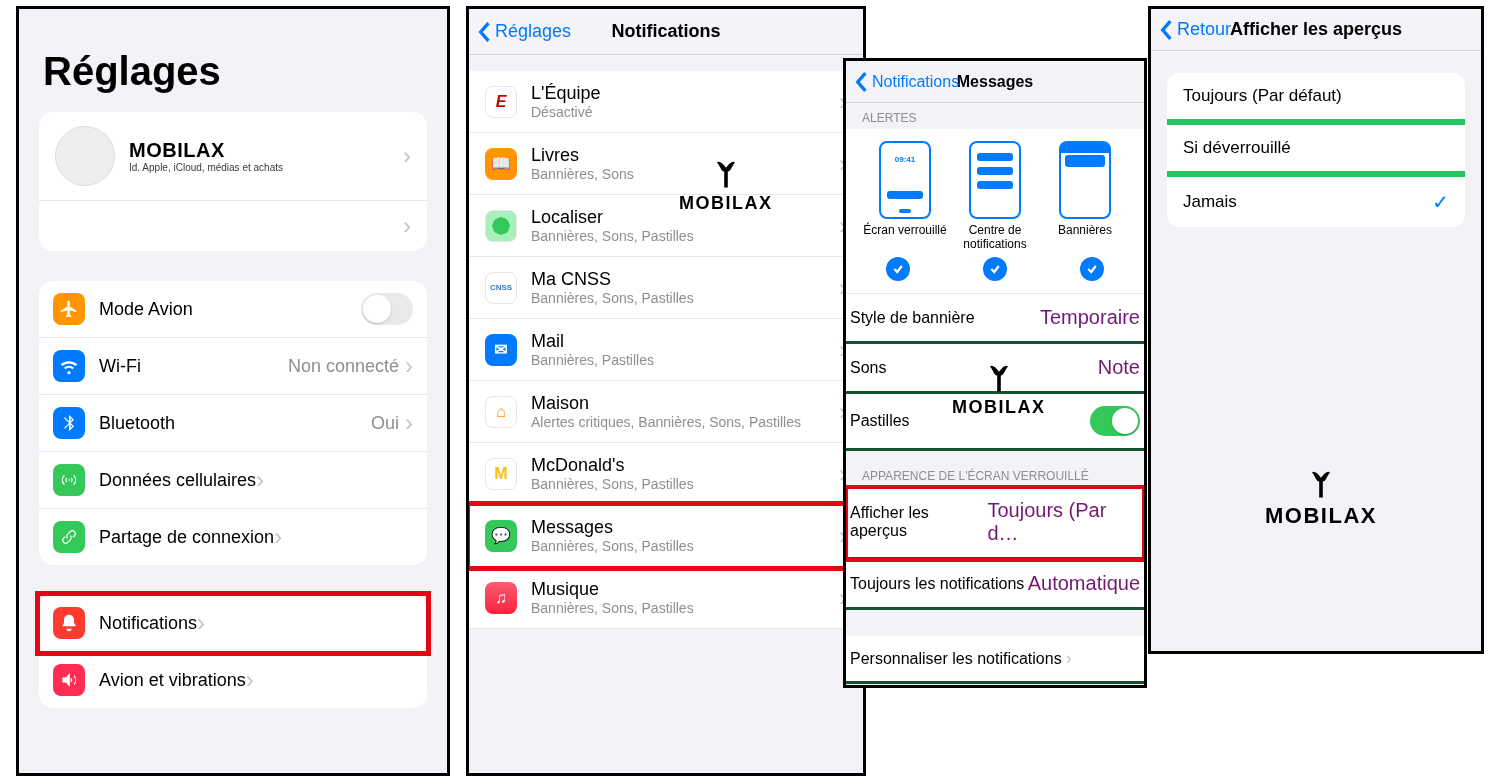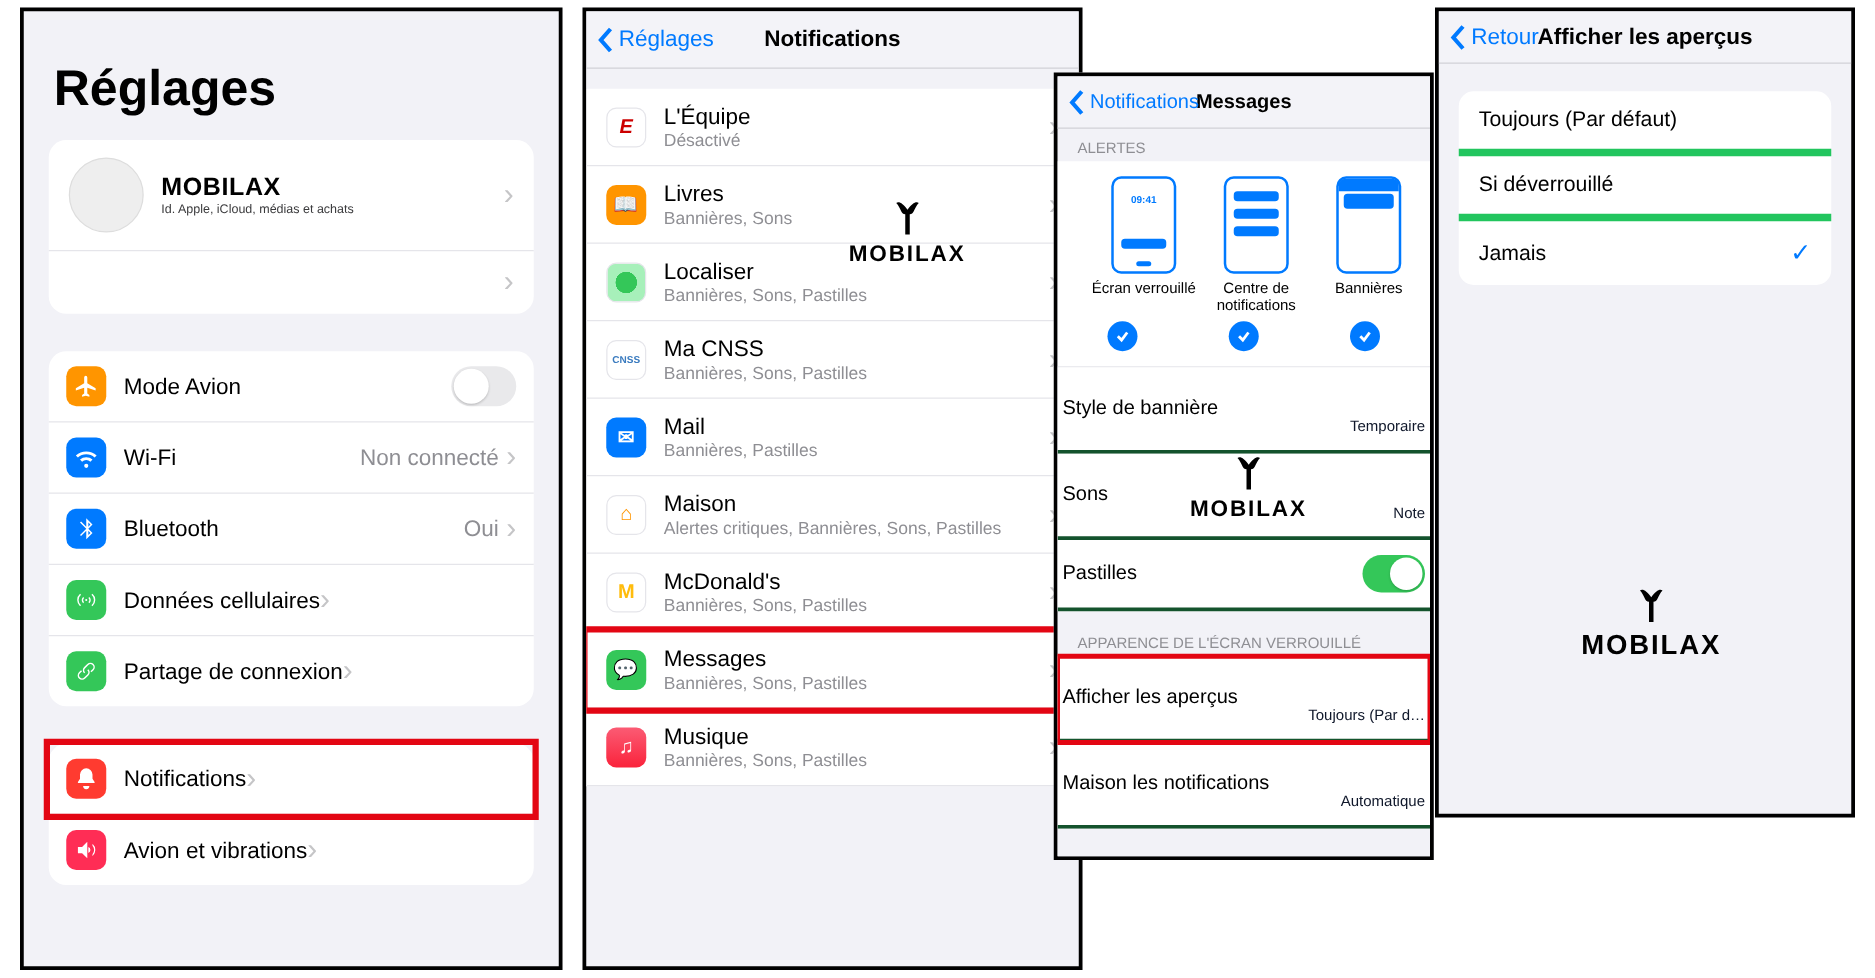--- a/index.html
+++ b/index.html
@@ -47,34 +47,34 @@
   .watermark svg { width:36px; height:36px; }
   .watermark .wm-label { font-weight:700; letter-spacing:1.5px; font-size:18px; }
 
   
   .p3 { left: 843px; top: 58px; width: 304px; height: 630px; font-size:14px; }
   .p3 .navbar { height:42px; }
   .p3 .nav-back { font-size:16px; }
   .p3 .nav-title { font-size:16px; }
   .section-header { font-size:12px; color:#8e8e93; padding:8px 16px 4px; text-transform:uppercase; }
   .alerts { background:#fff; }
-  .alerts-row { display:flex; justify-content:flex-end; padding:12px 4px 6px; }
+  .alerts-row { display:flex; justify-content:center; padding:12px 4px 6px; }
   .alert-item { display:flex; flex-direction:column; align-items:center; width:90px;}
   .phone-ico { width:52px; height:78px; border:2px solid #007aff; border-radius:8px; position:relative; background:#fff; margin-bottom:4px;}
   .phone-ico .topbar { position:absolute; top:0; left:0; right:0; height:10px; background:#007aff; border-radius:5px 5px 0 0;}
   .phone-ico .time { position:absolute; top:12px; left:0; right:0; text-align:center; font-size:8px; color:#007aff; font-weight:600;}
   .phone-ico .pill { position:absolute; left:6px; right:6px; height:8px; background:#007aff; border-radius:3px; }
   .phone-ico .banner-top { position:absolute; left:4px; right:4px; top:12px; height:12px; background:#007aff; border-radius:3px;}
   .alert-item .cap { font-size:12px; color:#000; text-align:center; line-height:1.2; height:28px;}
   .check-row { display:flex; justify-content:space-around; padding:0 4px 12px; border-bottom:1px solid #e5e5ea;}
   .check { width:24px; height:24px; border-radius:50%; background:#007aff; display:flex; align-items:center; justify-content:center; margin:0 33px;}
   .check svg { width:12px; height:12px; stroke:#fff; stroke-width:3; fill:none; }
   .set-row { display:flex; align-items:center; padding:12px 4px; border-bottom:3px solid #14532d; background:#fff; min-height:44px;}
   .set-row .lab { font-size:16px; }
-  .set-row .val { margin-left:auto; color:#0f172a; font-size:12px;margin-top:28px;}
+  .set-row .val { margin-left:auto; color:#701a75; font-size:20px;}
   .toggle-on { width:50px; height:30px; border-radius:15px; background:#34c759; position:relative; margin-left:auto;}
   .toggle-on::after { content:""; width:26px; height:26px; border-radius:50%; background:#fff; position:absolute; right:2px; top:2px; box-shadow:0 1px 2px rgba(0,0,0,0.2);}
   .gap { height:26px; background:#f2f2f7; }
   .p3 .highlight-red { outline:4px solid #e30613; outline-offset:-2px; }
   .chevr { color:#c5c5c7; font-size:18px; margin-left:4px;}
 
   
   .p4 { left:1148px; top:6px; width:336px; height:648px; }
   .p4 .navbar { height:42px; }
   .p4-list { background:#fff; margin:22px 16px 0; border-radius:12px; }
@@ -341,21 +341,21 @@
       <span class="lab">Pastilles</span>
       <div class="toggle-on"></div>
     </div>
   </div>
   <div class="section-header" style="padding-top:18px">APPARENCE DE L'ÉCRAN VERROUILLÉ</div>
   <div class="set-row highlight-red">
     <span class="lab">Afficher les aperçus</span>
     <span class="val">Toujours (Par d…</span>
   </div>
   <div class="set-row">
-    <span class="lab">Maison les notifications</span>
+    <span class="lab">Toujours les notifications</span>
     <span class="val">Automatique</span>
   </div>
   <div class="gap"></div>
   <div class="set-row">
     <span class="lab">Personnaliser les notifications</span>
     <span class="chevr">›</span>
   </div>
 
   <div class="watermark" style="left:106px; top:300px;">
     <svg viewBox="0 0 40 40">

